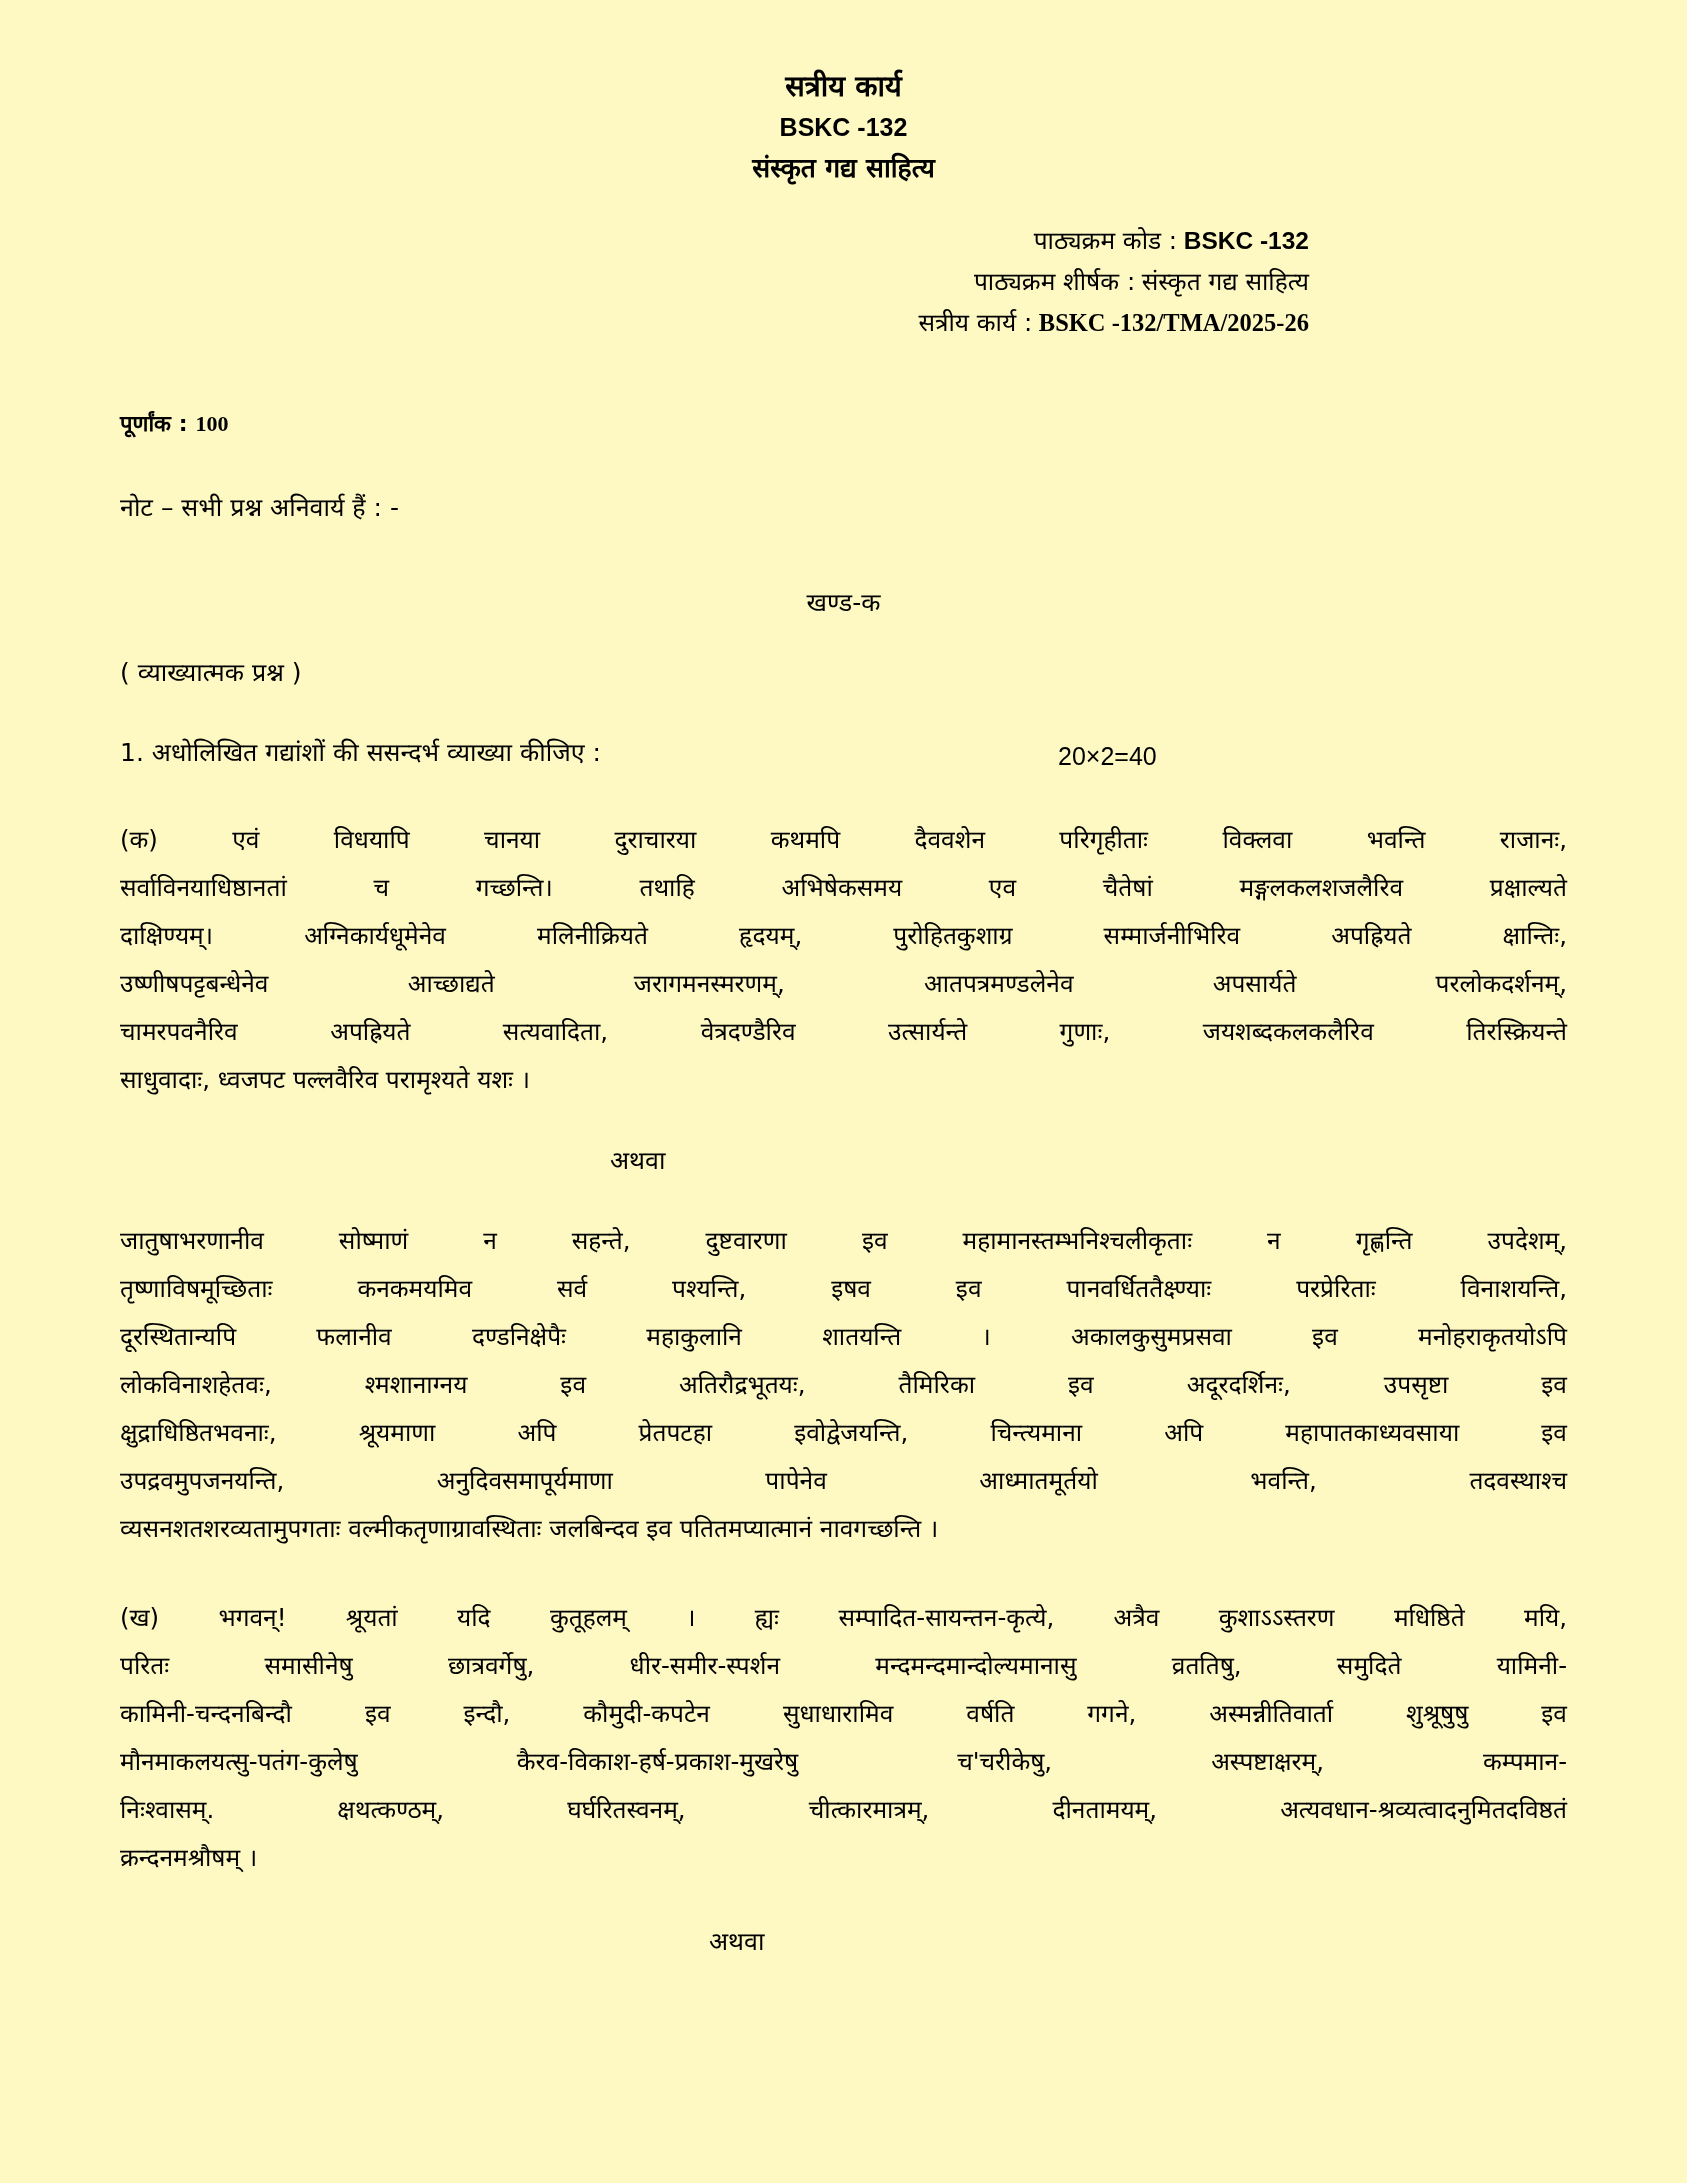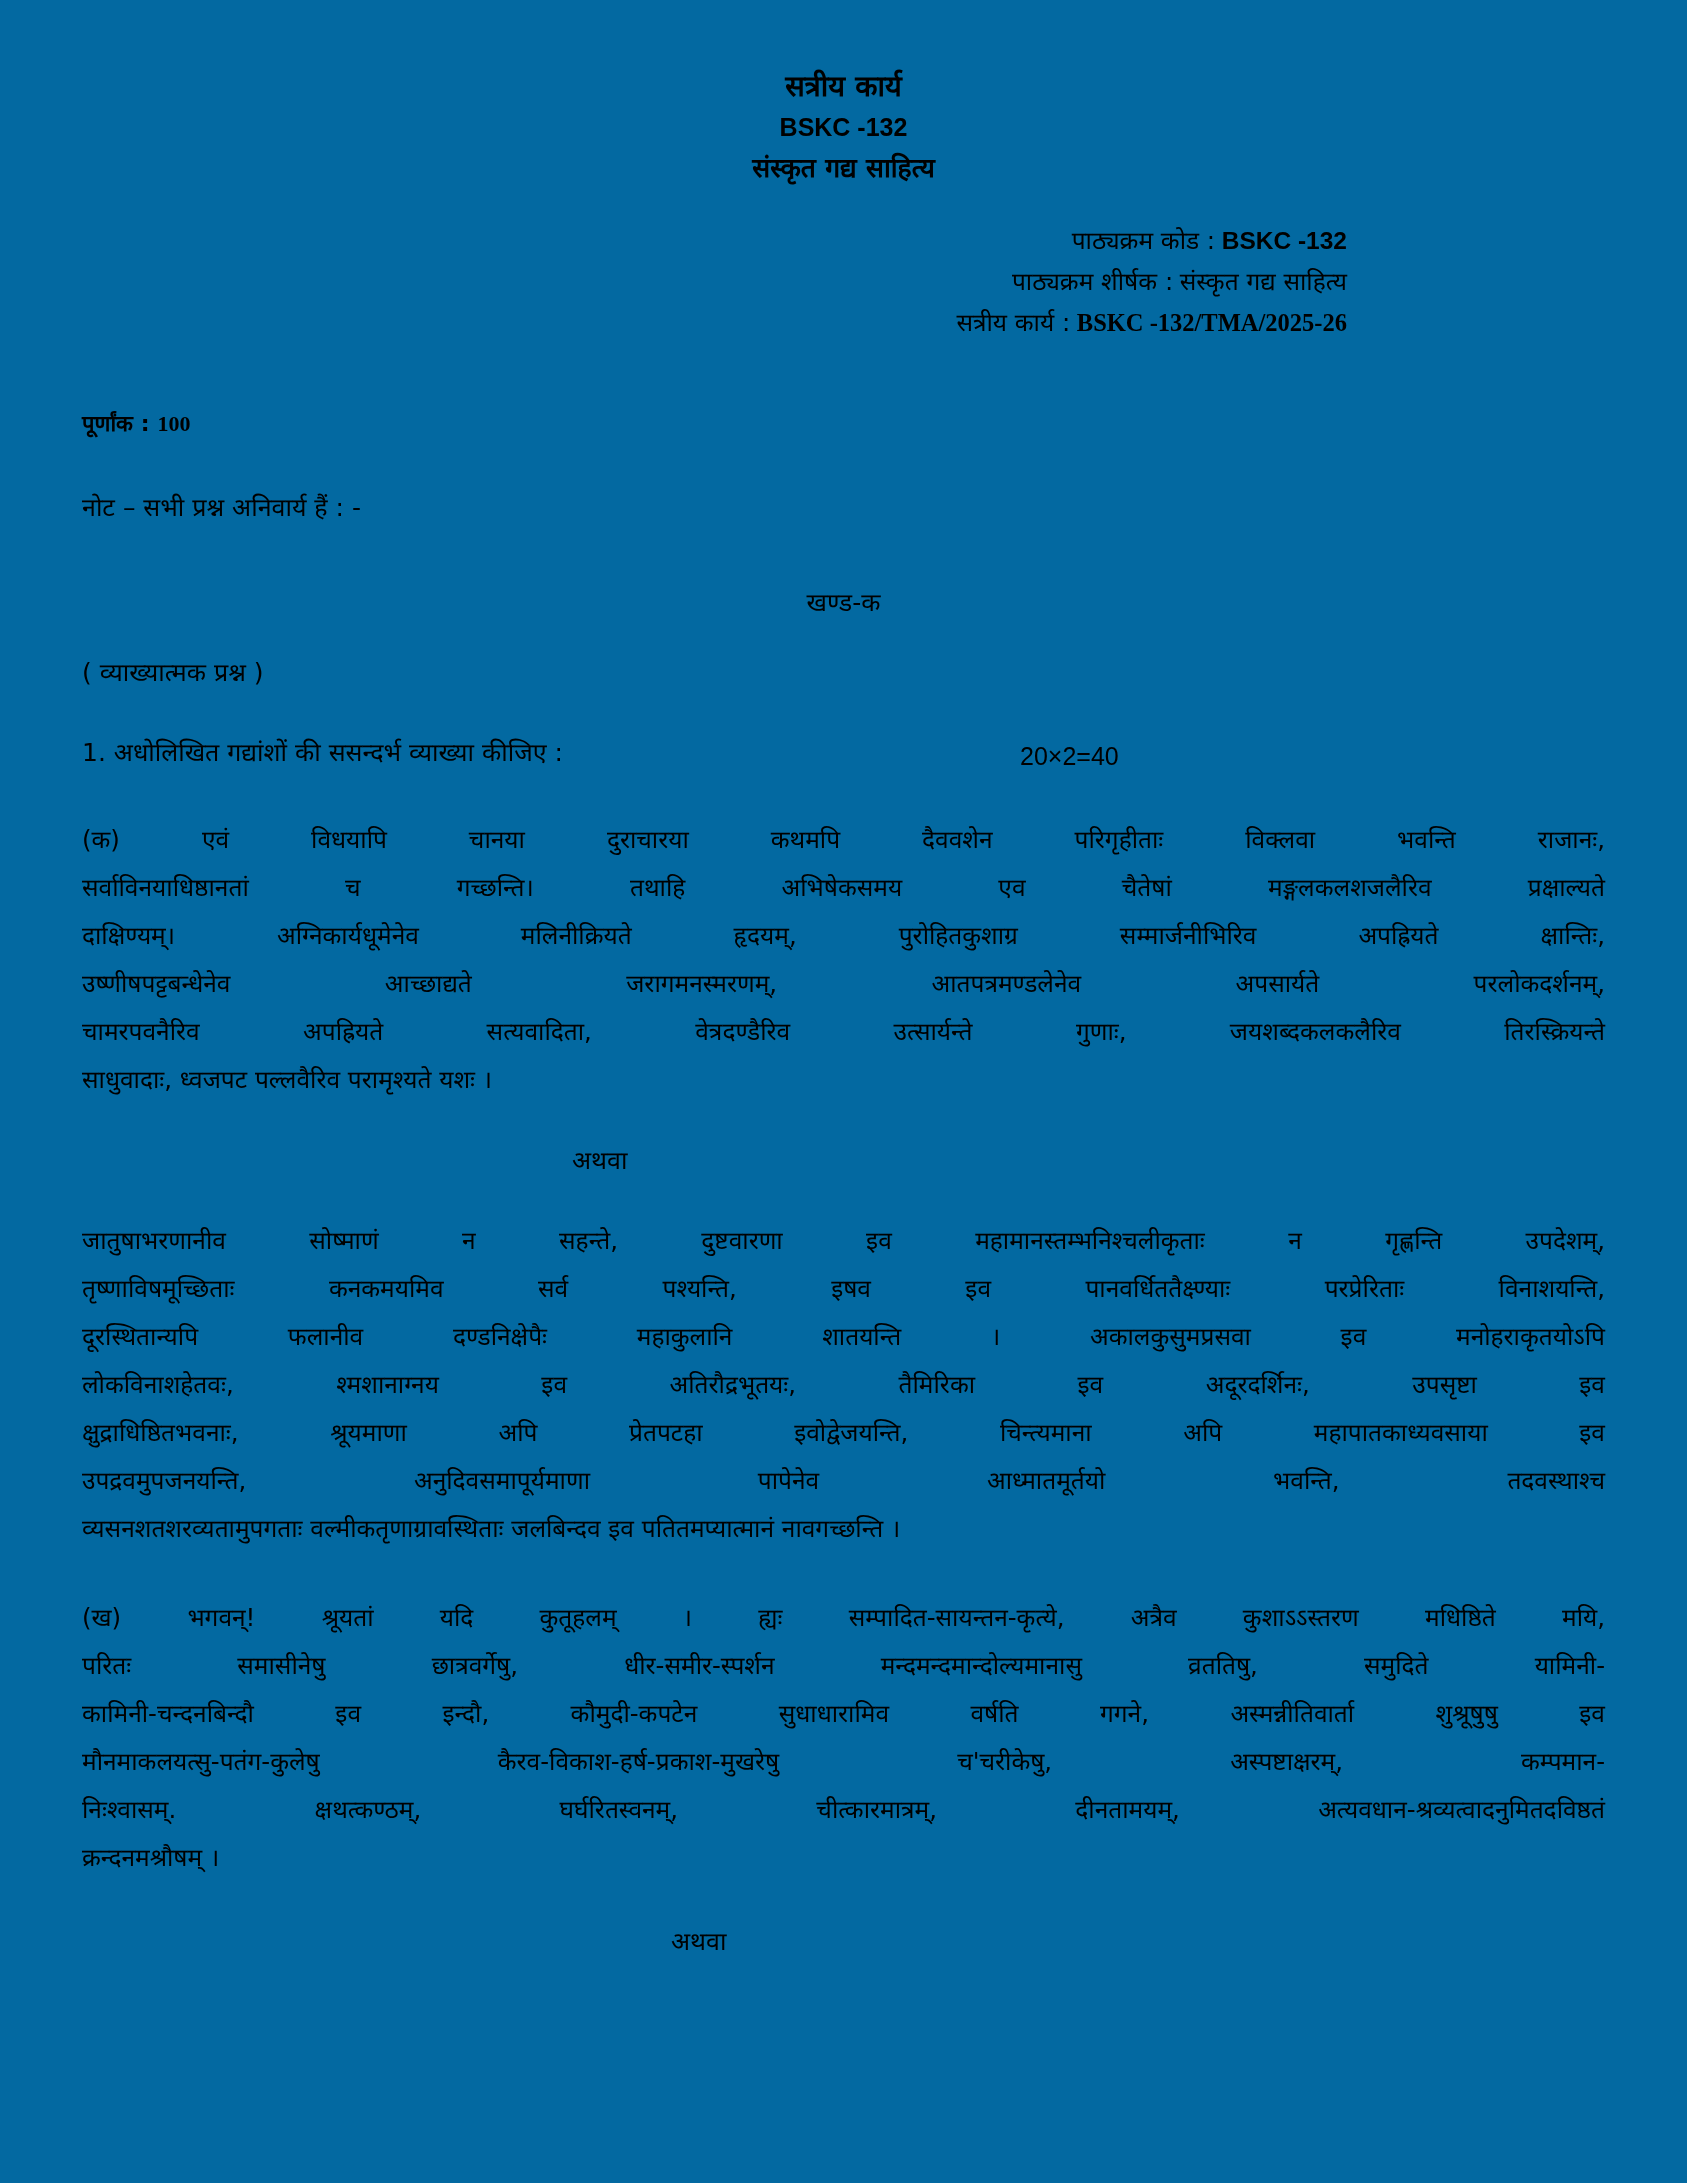--- a/index.html
+++ b/index.html
@@ -1,26 +1,26 @@
 <!DOCTYPE html>
 <html style="font-size:10.6px"><head>
 <meta charset="utf-8">
 <style>
   html,body { margin:0; padding:0; background:#e8e8e8; }
   .page {
     position:relative;
     width:1687px;
     height:2183px;
     margin:0 auto;
-    background:#0369a1;
+    background:#fef9c3;
     color:#000000;
     font-family:"DejaVu Sans", sans-serif;
     overflow:hidden;
   }
-  .content { padding:0 82px; }
+  .content { padding:0 120px; }
   .bold { font-weight:bold; }
   .latin-sans { font-family:"Liberation Sans","DejaVu Sans",sans-serif; }
   .latin-serif { font-family:"Liberation Serif","DejaVu Serif",serif; }
 
   .doc-header { padding-top:66px; text-align:center; }
   .doc-title   { font-size:29px; font-weight:bold; line-height:40px; }
   .doc-code    { font-size:25px; font-weight:bold; line-height:42px; font-family:"Liberation Sans","DejaVu Sans",sans-serif; }
   .doc-subject { font-size:26.5px; font-weight:bold; line-height:40px; }
 
   .meta { margin-top:32px; margin-right:258px; text-align:right; font-size:24.5px; line-height:41px; }

